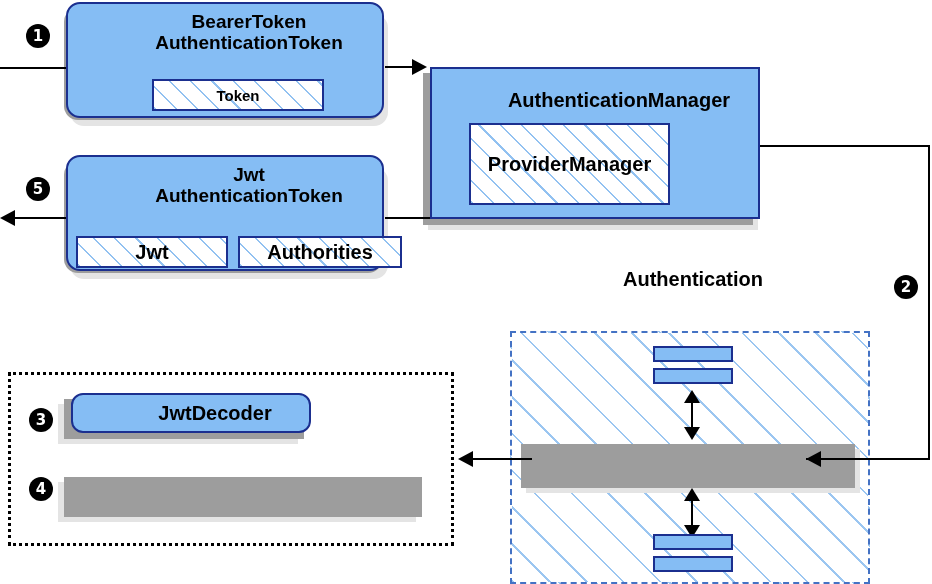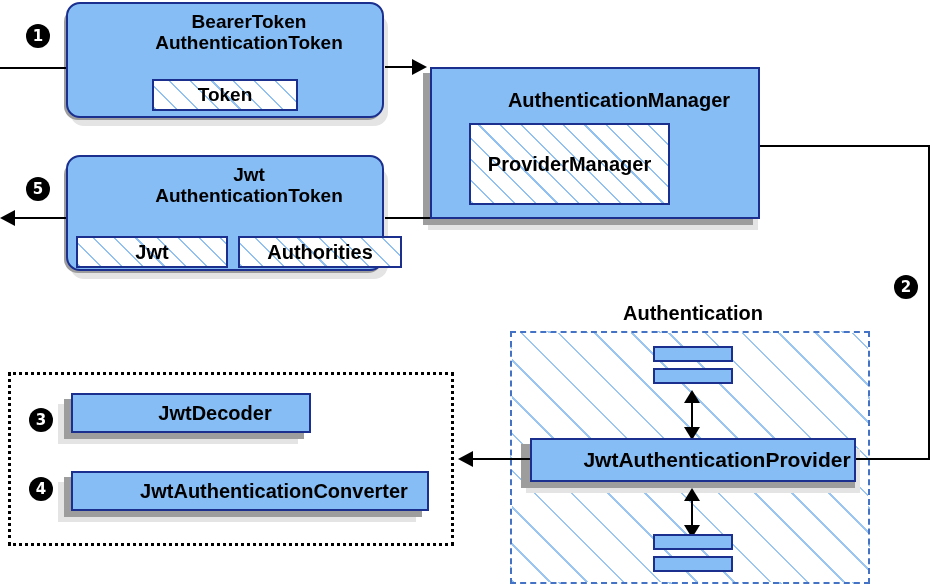--- a/index.html
+++ b/index.html
@@ -153,21 +153,21 @@
   <div class="badge" style="left:26px; top:24px;">1</div>
 
   <div class="shadow-light rounded" style="left:70px; top:14px; width:318px; height:112px;"></div>
   <div class="shadow-dark rounded" style="left:64px; top:8px; width:318px; height:112px;"></div>
   <div class="node rounded" style="left:66px; top:2px; width:318px; height:116px; font-size:19px; padding-top:7px;">
     <div class="node-title">
       <div>BearerToken</div>
       <div>AuthenticationToken</div>
     </div>
   </div>
-  <div class="slot" style="left:152px; top:79px; width:146px; height:32px; font-size:19px;">
+  <div class="slot" style="left:152px; top:79px; width:172px; height:32px; font-size:15px;">
     <span>Token</span>
   </div>
 
   <div class="line-h" style="left:385px; top:66px; width:32px;"></div>
   <div class="arrow right" style="left:412px; top:59px;"></div>
 
   <div class="shadow-light" style="left:428px; top:78px; width:330px; height:152px;"></div>
   <div class="shadow-dark" style="left:423px; top:73px; width:330px; height:152px;"></div>
   <div class="node" style="left:430px; top:67px; width:330px; height:152px; font-size:20px; padding-top:20px;">
     <div class="node-title">AuthenticationManager</div>
@@ -195,58 +195,52 @@
   </div>
   <div class="slot" style="left:238px; top:236px; width:164px; height:32px; font-size:20px;">
     <span>Authorities</span>
   </div>
 
   <div class="line-h" style="left:385px; top:217px; width:45px;"></div>
   <div class="line-h" style="left:12px; top:217px; width:54px;"></div>
   <div class="arrow left" style="left:0px; top:210px;"></div>
   <div class="badge" style="left:26px; top:177px;">5</div>
 
-  <div class="caption" style="left:568px; top:268px; width:250px; font-size:20px;margin-top:34px;">
+  <div class="caption" style="left:568px; top:268px; width:250px; font-size:20px;">
     <div>Authentication</div>
   </div>
 
   <div class="hatch-region" style="left:510px; top:331px; width:360px; height:253px;"></div>
 
   <div class="bar" style="left:653px; top:346px; width:80px; height:16px;"></div>
   <div class="bar" style="left:653px; top:368px; width:80px; height:16px;"></div>
 
   <div class="line-v" style="left:691px; top:394px; height:40px;"></div>
   <div class="arrow up" style="left:684px; top:390px;"></div>
   <div class="arrow down" style="left:684px; top:427px;"></div>
 
   <div class="shadow-light" style="left:526px; top:449px; width:334px; height:44px;"></div>
   <div class="shadow-dark" style="left:521px; top:444px; width:334px; height:44px;"></div>
-  <div class="node" style="left:530px; top:438px; width:326px; height:44px; font-size:21px; justify-content:center;">
-    <div class="node-title" style="display:flex;align-items:center;justify-content:center;height:100%;">JwtAuthenticationProvider</div>
-  </div>
 
   <div class="line-v" style="left:691px; top:492px; height:40px;"></div>
   <div class="arrow up" style="left:684px; top:488px;"></div>
   <div class="arrow down" style="left:684px; top:525px;"></div>
 
   <div class="bar" style="left:653px; top:534px; width:80px; height:16px;"></div>
   <div class="bar" style="left:653px; top:556px; width:80px; height:16px;"></div>
 
   <div class="line-h" style="left:470px; top:458px; width:62px;"></div>
   <div class="arrow left" style="left:458px; top:451px;"></div>
 
   <div class="dot-region" style="left:8px; top:372px; width:446px; height:174px;"></div>
 
   <div class="shadow-light" style="left:58px; top:404px; width:240px; height:40px;"></div>
   <div class="shadow-dark" style="left:64px; top:399px; width:240px; height:40px;"></div>
-  <div class="node" style="left:71px; top:393px; width:240px; height:40px; font-size:20px;">
+  <div class="node" style="left:71px; top:393px; width:240px; height:40px; font-size:20px;border-radius:12px;">
     <div class="node-title" style="display:flex;align-items:center;justify-content:center;height:100%;">JwtDecoder</div>
   </div>
   <div class="badge" style="left:29px; top:408px;">3</div>
 
   <div class="shadow-light" style="left:58px; top:482px; width:358px; height:40px;"></div>
   <div class="shadow-dark" style="left:64px; top:477px; width:358px; height:40px;"></div>
-  <div class="node" style="left:71px; top:471px; width:358px; height:40px; font-size:20px;">
-    <div class="node-title" style="display:flex;align-items:center;justify-content:center;height:100%;">JwtAuthenticationConverter</div>
-  </div>
   <div class="badge" style="left:29px; top:477px;">4</div>
 
 </div>
 
 </body></html>

